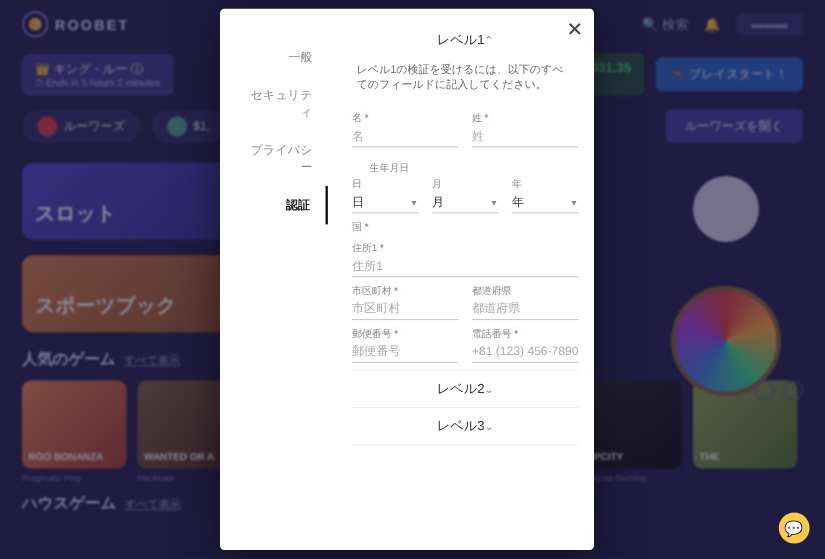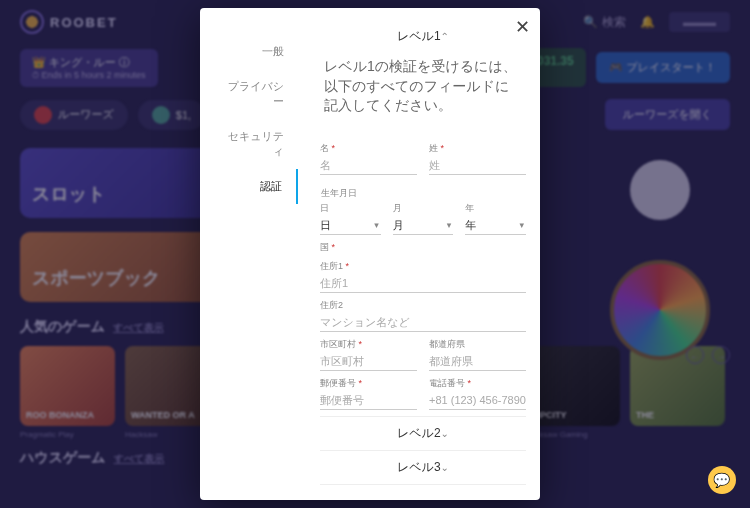--- a/index.html
+++ b/index.html
@@ -32,35 +32,35 @@
 .nav-arr{position:absolute;right:20px;top:346px;display:flex;gap:8px}
 .arr{width:18px;height:18px;border:1px solid #6a62a0;border-radius:50%;display:flex;align-items:center;justify-content:center;color:#9890c2;font-size:10px}
 .wheel{position:absolute;right:40px;top:260px;width:100px;height:100px;border-radius:50%;background:conic-gradient(#d44,#fa4,#4d8,#48d,#a4d,#d44);border:4px solid #8a6a3a}
 .moon{position:absolute;right:60px;top:160px;width:60px;height:60px;border-radius:50%;background:#d8d4e8}
 
 .overlay{position:absolute;inset:0;background:rgba(20,16,50,.5)}
 .modal{position:absolute;left:200px;top:8px;width:340px;height:492px;background:#fff;border-radius:4px;display:flex;box-shadow:0 8px 40px rgba(0,0,0,.5)}
 .close-x{position:absolute;right:10px;top:8px;font-size:18px;color:#444;cursor:pointer}
 .side-nav{width:110px;padding:26px 12px;font-size:11px}
 .side-item{padding:10px 14px;text-align:right;color:#888;cursor:pointer}
-.side-item.active{color:#222;border-right:2px solid #0ea5e9;font-weight:400}
+.side-item.active{color:#222;border-right:2px solid #000000;font-weight:700}
 .modal-main{flex:1;padding:12px 14px 12px 10px;overflow:hidden;font-size:11px;color:#555}
 .lvl-head{display:flex;justify-content:center;align-items:center;padding:8px 4px;cursor:pointer;color:#333;font-size:12px}
 .lvl-head .chev{font-size:10px;color:#888}
-.lvl-desc{font-size:14px;color:#666;padding:4px;line-height:1.4;margin-bottom:22px}
+.lvl-desc{font-size:10px;color:#666;padding:4px;line-height:1.4;margin-bottom:12px}
 .row2{display:flex;gap:12px}
 .fld{flex:1;margin-bottom:6px}
 .lbl{font-size:9px;color:#888;display:block;margin-bottom:1px}
 .req::after{content:" *";color:#c33}
 .inp,.sel{width:100%;border:none;border-bottom:1px solid #ccc;padding:3px 0;font-size:11px;color:#333;background:transparent}
 .inp::placeholder{color:#aaa}
 .sel{appearance:none;position:relative}
 .sel-wrap{position:relative}
 .sel-wrap::after{content:"▾";position:absolute;right:2px;top:4px;font-size:9px;color:#888;pointer-events:none}
-.sec-lbl{font-size:9px;color:#888;margin:6px 1px 2px}
+.sec-lbl{font-size:9px;color:#888;margin:6px 16px 2px}
 .save-row{text-align:right;padding:8px 4px 14px}
 .save-btn{background:none;border:none;color:#333;font-size:11px;cursor:pointer}
 .lvl-collapsed{border-top:1px solid #eee}
 .chat-bubble{position:absolute;right:14px;bottom:14px;width:28px;height:28px;border-radius:50%;background:#ffc94a;display:flex;align-items:center;justify-content:center;font-size:14px}
 </style>
 </head>
 <body>
 
 <div class="bg">
   <div class="topbar">
@@ -135,22 +135,22 @@
   </div>
   <div class="section-h"><span>ハウスゲーム</span><a>すべて表示</a></div>
 </div>
 
 <div class="overlay"></div>
 
 <div class="modal">
   <div class="close-x">✕</div>
   <div class="side-nav">
     <div class="side-item">一般</div>
+    <div class="side-item">セキュリティ</div>
     <div class="side-item">プライバシー</div>
-    <div class="side-item">セキュリティ</div>
     <div class="side-item active">認証</div>
   </div>
   <div class="modal-main">
     <div class="lvl-head">
       <span>レベル1</span>
       <span class="chev">⌃</span>
     </div>
     <div class="lvl-desc">レベル1の検証を受けるには、以下のすべてのフィールドに記入してください。</div>
     <div class="row2">
       <div class="fld"><label class="lbl req">名</label><input class="inp" placeholder="名" style=""></div>
@@ -168,21 +168,20 @@
         </div>
       <div class="fld">
           <label class="lbl">年</label>
           <div class="sel-wrap"><select class="sel"><option>年</option></select></div>
         </div>
     </div>
     <div class="fld">
         <label class="lbl req">国</label>
       </div>
     <div class="fld"><label class="lbl req">住所1</label><input class="inp" placeholder="住所1" style=""></div>
-    <div class="fld"><label class="lbl">住所2</label><input class="inp" placeholder="マンション名など" style=""></div>
     <div class="row2">
       <div class="fld"><label class="lbl req">市区町村</label><input class="inp" placeholder="市区町村" style=""></div>
       <div class="fld"><label class="lbl">都道府県</label><input class="inp" placeholder="都道府県" style=""></div>
     </div>
     <div class="row2">
       <div class="fld"><label class="lbl req">郵便番号</label><input class="inp" placeholder="郵便番号" style=""></div>
       <div class="fld"><label class="lbl req">電話番号</label><input class="inp" placeholder="+81 (123) 456-7890" style=""></div>
     </div>
     <div class="lvl-head lvl-collapsed">
         <span>レベル2</span>

